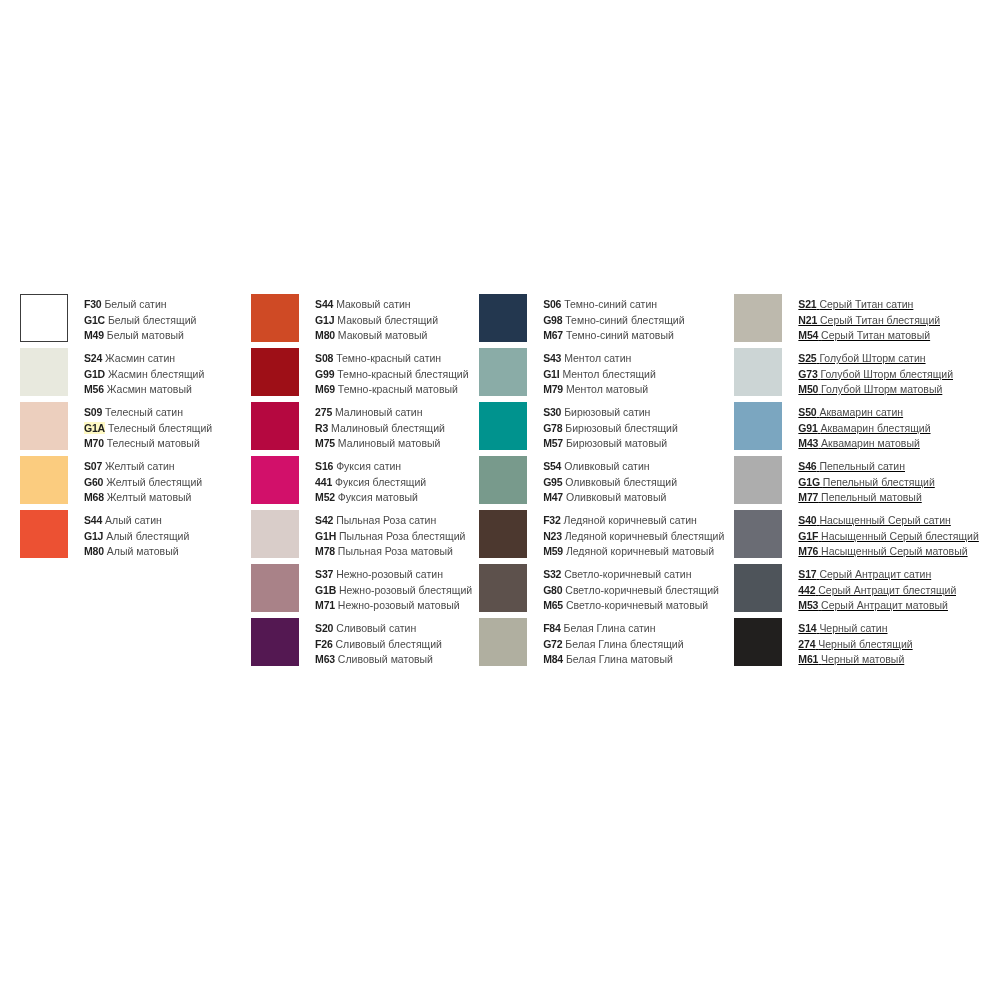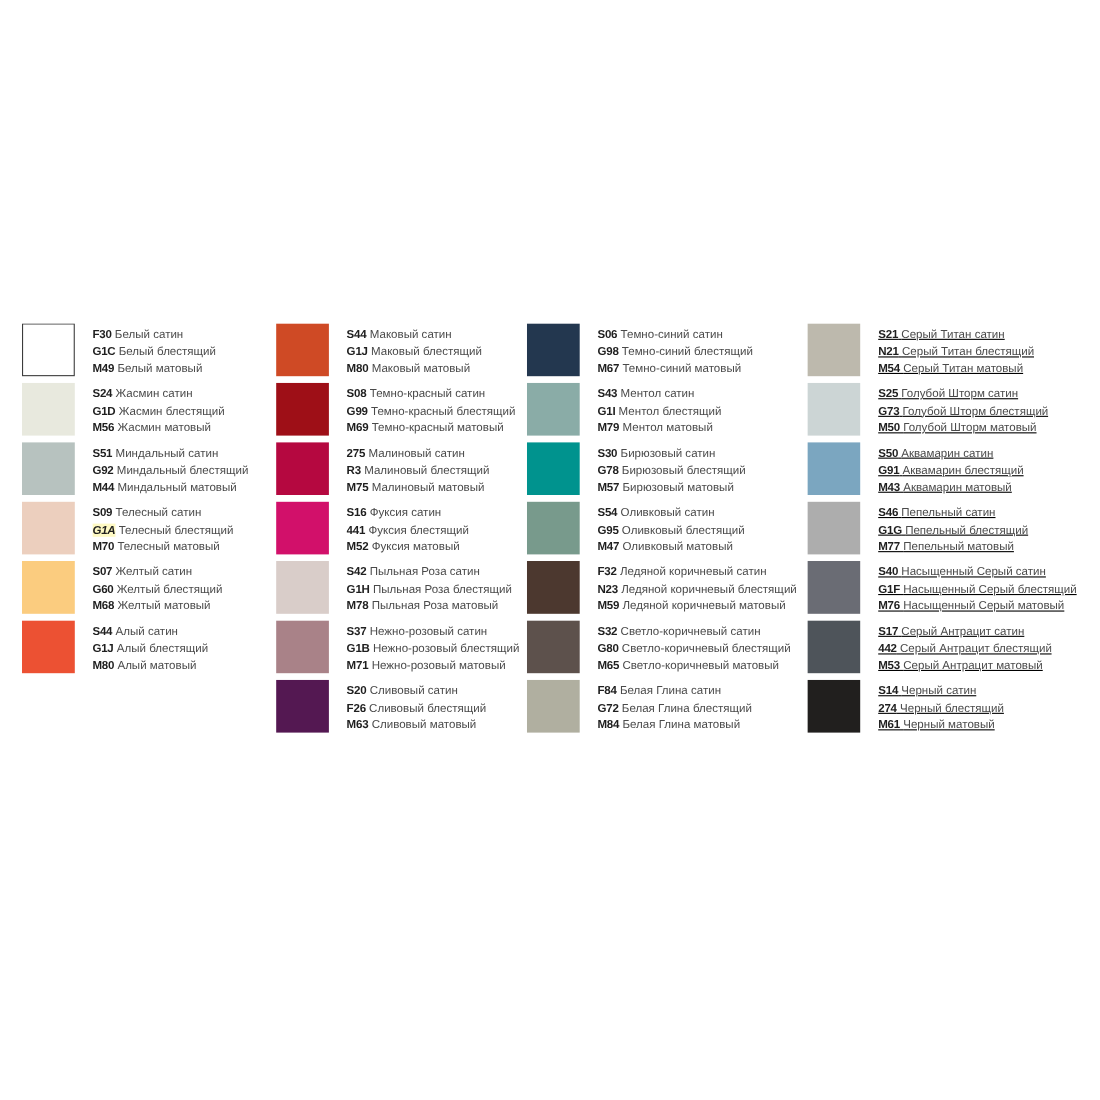--- a/index.html
+++ b/index.html
@@ -79,21 +79,20 @@
 
   .variant .code {
     font-weight: bold;
     color: #1f1f1f;
     letter-spacing: -0.2px;
   }
 
   .variant .code.highlighted {
     background: #fef9c3;
     color: #1f1f1f;
-    font-style: italic;
   }
 
   .variant .vname {
     font-weight: normal;
     color: #4a4a4a;
   }
 </style>
 </head>
 <body>
 
@@ -110,28 +109,20 @@
         </div>
         <div class="color-row">
           <div class="swatch" title="#e8e9de" style="background: rgb(232, 233, 222);"></div>
           <div class="variant-list">
             <div class="variant"><span class="code">S24</span> <span class="vname">Жасмин сатин</span></div>
             <div class="variant"><span class="code">G1D</span> <span class="vname">Жасмин блестящий</span></div>
             <div class="variant"><span class="code">M56</span> <span class="vname">Жасмин матовый</span></div>
           </div>
         </div>
         <div class="color-row">
-          <div class="swatch" title="#b7c2bf" style="background: rgb(183, 194, 191);"></div>
-          <div class="variant-list">
-            <div class="variant"><span class="code">S51</span> <span class="vname">Миндальный сатин</span></div>
-            <div class="variant"><span class="code">G92</span> <span class="vname">Миндальный блестящий</span></div>
-            <div class="variant"><span class="code">M44</span> <span class="vname">Миндальный матовый</span></div>
-          </div>
-        </div>
-        <div class="color-row">
           <div class="swatch" title="#eccfbe" style="background: rgb(236, 207, 190);"></div>
           <div class="variant-list">
             <div class="variant"><span class="code">S09</span> <span class="vname">Телесный сатин</span></div>
             <div class="variant"><span class="code highlighted">G1A</span> <span class="vname">Телесный блестящий</span></div>
             <div class="variant"><span class="code">M70</span> <span class="vname">Телесный матовый</span></div>
           </div>
         </div>
         <div class="color-row">
           <div class="swatch" title="#fbcc7f" style="background: rgb(251, 204, 127);"></div>
           <div class="variant-list">

